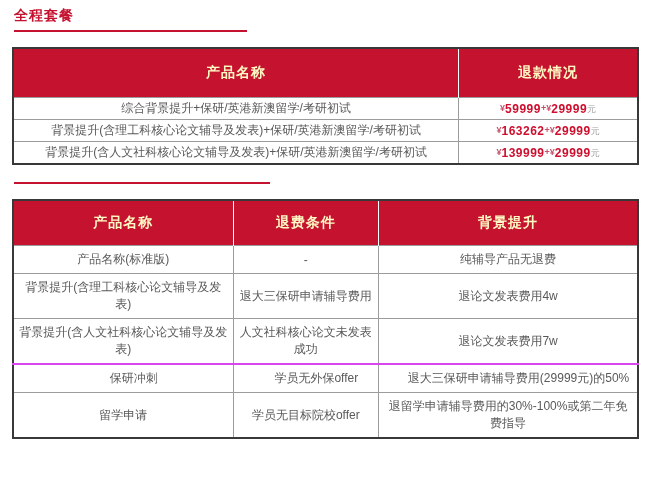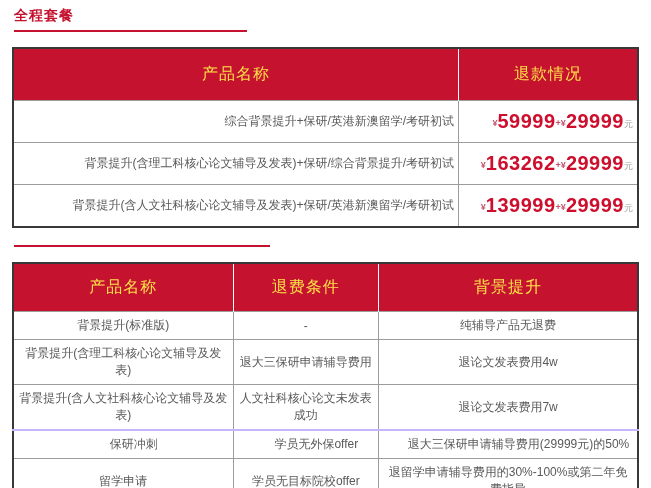--- a/index.html
+++ b/index.html
@@ -26,53 +26,53 @@
   .u2 { width: 256px; }
   table {
     width: 627px;
     border-collapse: collapse;
     table-layout: fixed;
     background: #ffffff;
   }
   .outer { border: 2px solid #383838; }
   th {
     background: #c4122f;
-    color: #fde047;
-    font-size: 16px;
-    font-weight: normal;
+    color: #fef9c3;
+    font-size: 14px;
+    font-weight: bold;
     text-align: center;
     letter-spacing: 1px;
   }
   .t1 th { padding: 15px 0; }
   .t2 th { padding: 13px 0; }
   th + th, .t1 thead th:first-child, .t2 thead th:first-child { border-left: 1px solid #ffffff; }
   th:first-child { border-left: none !important; }
   td {
     border: 1px solid #9c9c9c;
     text-align: center;
     font-size: 12px;
     color: #595959;
   }
-  .t1 td { padding: 9px 4px; text-align: right; }
+  .t1 td { padding: 2px 4px; }
   .t2 td { padding: 5px 4px; }
   .t1c1 { width: 71.3%; }
   .t1c2 { width: 28.7%; }
   .t2c1 { width: 35.2%; }
   .t2c2 { width: 23.3%; }
   .t2c3 { width: 41.5%; }
-  tr.group-start td { border-top: 2px solid #c4b5fd; padding-left: 25px; }
+  tr.group-start td { border-top: 2px solid #d946ef; padding-left: 25px; }
   .price { white-space: nowrap; }
   .price .cur {
     font-size: 9px;
     color: #c4506a;
     font-weight: bold;
     vertical-align: 2px;
   }
   .price .num {
-    font-size: 20px;
+    font-size: 12px;
     font-weight: bold;
     color: #ce0e2d;
     letter-spacing: 0.5px;
   }
   .price .unit {
     font-size: 9px;
     color: #a0a0a0;
     vertical-align: 1px;
   }
   .section2 { margin-top: 17px; }
@@ -94,21 +94,21 @@
         <th>产品名称</th>
         <th>退款情况</th>
       </tr>
     </thead>
     <tbody>
       <tr>
         <td>综合背景提升+保研/英港新澳留学/考研初试</td>
         <td><span class="price"><span class="cur">¥</span><span class="num">59999</span><span class="cur">+¥</span><span class="num">29999</span><span class="unit">元</span></span></td>
       </tr>
       <tr>
-        <td>背景提升(含理工科核心论文辅导及发表)+保研/综合背景提升/考研初试</td>
+        <td>背景提升(含理工科核心论文辅导及发表)+保研/英港新澳留学/考研初试</td>
         <td><span class="price"><span class="cur">¥</span><span class="num">163262</span><span class="cur">+¥</span><span class="num">29999</span><span class="unit">元</span></span></td>
       </tr>
       <tr>
         <td>背景提升(含人文社科核心论文辅导及发表)+保研/英港新澳留学/考研初试</td>
         <td><span class="price"><span class="cur">¥</span><span class="num">139999</span><span class="cur">+¥</span><span class="num">29999</span><span class="unit">元</span></span></td>
       </tr>
     </tbody>
   </table>
 </div>
 
@@ -123,21 +123,21 @@
       </colgroup>
     <thead>
       <tr>
         <th>产品名称</th>
         <th>退费条件</th>
         <th>背景提升</th>
       </tr>
     </thead>
     <tbody>
       <tr>
-        <td>背景提升(标准版)</td>
+        <td>产品名称(标准版)</td>
         <td>-</td>
         <td>纯辅导产品无退费</td>
       </tr>
       <tr>
         <td>背景提升(含理工科核心论文辅导及发表)</td>
         <td>退大三保研申请辅导费用</td>
         <td>退论文发表费用4w</td>
       </tr>
       <tr>
         <td>背景提升(含人文社科核心论文辅导及发表)</td>

